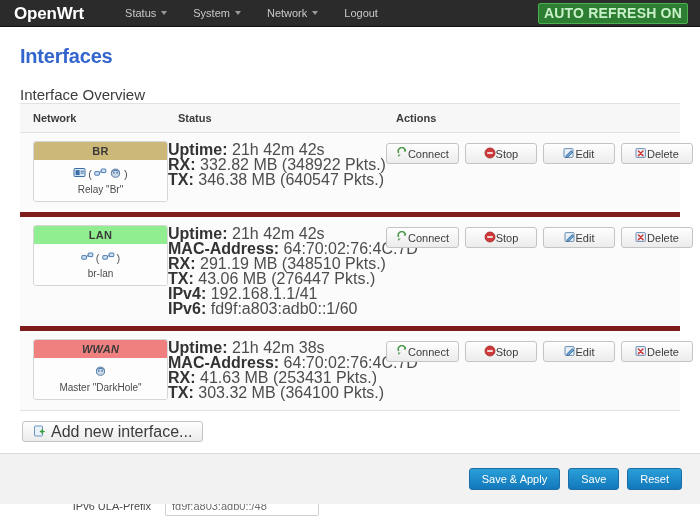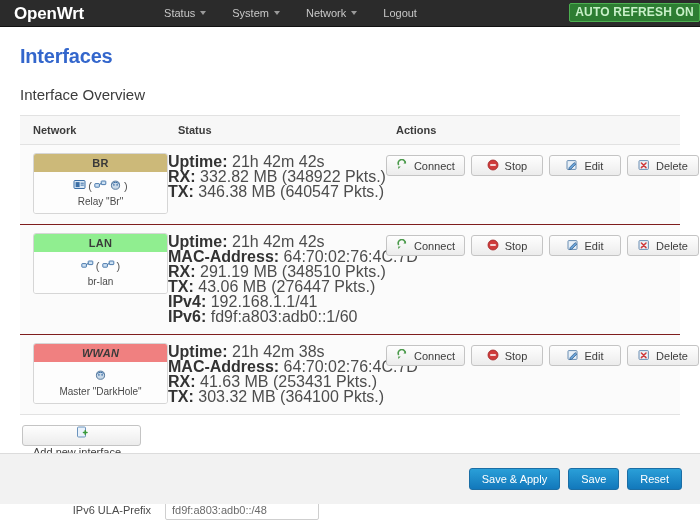--- a/index.html
+++ b/index.html
@@ -16,21 +16,20 @@
 
   
   .topbar {
     height: 27px;
     background: #2b2b2b;
     border-bottom: 1px solid #111;
     display: flex;
     align-items: center;
     padding: 0 6px 0 14px;
     position: relative;
-    gap: 39px;
   }
   .brand {
     color: #ffffff;
     font-size: 17px;
     font-weight: bold;
     letter-spacing: -0.2px;
     margin-right: 28px;
     line-height: 1;
   }
   .navlist { display: flex; align-items: center; gap: 0; }
@@ -46,46 +45,46 @@
   }
   .caret {
     width: 0; height: 0;
     border-left: 3px solid transparent;
     border-right: 3px solid transparent;
     border-top: 4px solid #9a9a9a;
     display: inline-block;
   }
   .refresh-badge {
     position: absolute;
-    right: 0; top: 3px;
+    right: 12px; top: 3px;
     background: #2d7d32;
     border: 1px solid #4caf50;
     color: #c8f0c8;
-    font-size: 12px;
+    font-size: 14px;
     font-weight: bold;
     letter-spacing: 0.2px;
     padding: 2px 5px 2px 5px;
     border-radius: 2px;
     line-height: 1.1;
   }
 
   
   .content { padding: 0 20px; }
   h1.page-title {
     color: #3366cc;
     font-size: 20px;
     font-weight: bold;
     margin: 18px 0 0 0;
     letter-spacing: -0.2px;
   }
   h2.section-title {
     font-size: 15px;
     font-weight: normal;
     color: #3c3c3c;
-    margin: 18px 0 12px 0;
+    margin: 18px 0 0 0;
   }
 
   
   .iface-table {
     width: 660px;
     border-top: 1px solid #e2e2e2;
     border-bottom: 1px solid #e2e2e2;
   }
   .thead {
     display: flex;
@@ -99,21 +98,21 @@
     color: #3c3c3c;
   }
   .col-network { width: 158px; padding-left: 13px; }
   .col-status  { width: 218px; }
   .col-actions { flex: 1; }
 
   .trow {
     display: flex;
     align-items: flex-start;
     padding: 8px 0 10px 0;
-    border-bottom: 1px solid #7f1d1d;
+    border-bottom: 5px solid #7f1d1d;
     background: #fbfbfb;
   }
   .trow:last-child { border-bottom: none; }
 
   
   .iface-box {
     width: 135px;
     margin-left: 13px;
     border: 1px solid #d6d6d6;
     border-radius: 3px;
@@ -161,47 +160,45 @@
   .actions-cell {
     flex: 1;
     display: flex;
     gap: 6px;
     padding-top: 2px;
   }
   .btn {
     display: inline-flex;
     align-items: center;
     justify-content: center;
-    gap: 6px;
     min-width: 72px;
     height: 21px;
     padding: 0 9px;
     font-size: 11px;
     color: #3c3c3c;
     background: linear-gradient(#fefefe, #ececec);
     border: 1px solid #c4c4c4;
     border-radius: 3px;
     cursor: pointer;
     white-space: nowrap;
   }
 
   .addbtn {
     display: inline-flex;
     align-items: center;
     gap: 6px;
     height: 21px;
     padding: 0 10px;
     margin: 10px 0 0 2px;
-    font-size: 11px;
+    font-size: 16px;
     color: #3c3c3c;
     background: linear-gradient(#fefefe, #ececec);
     border: 1px solid #c4c4c4;
     border-radius: 3px;
     cursor: pointer;
-    flex-direction: column;
   }
 
   
   h2.global-title {
     font-size: 15px;
     font-weight: normal;
     color: #3c3c3c;
     margin: 22px 0 14px 0;
   }
   .field-row { display: flex; align-items: center; }

